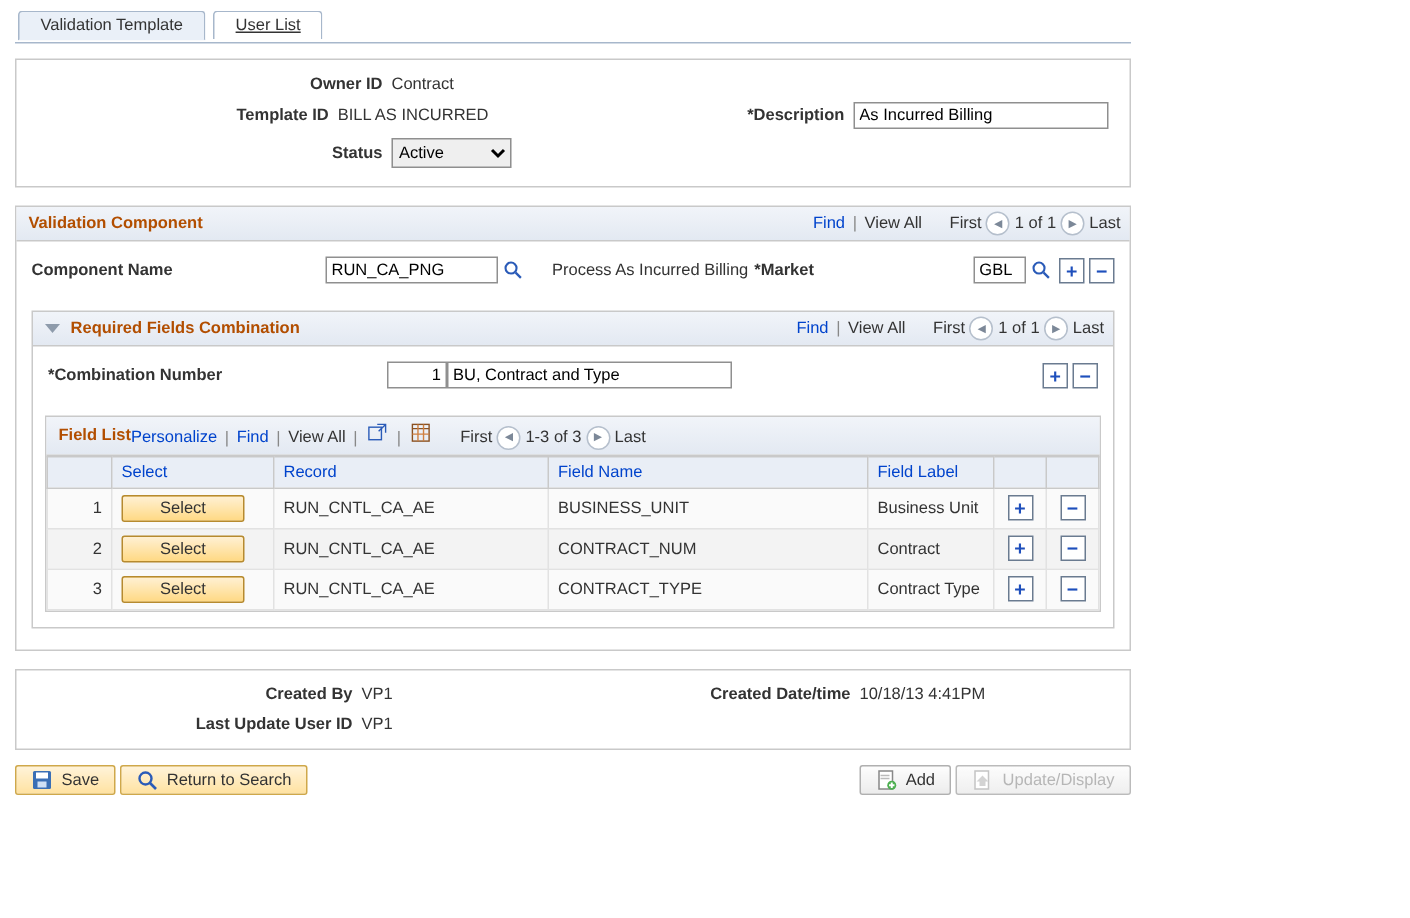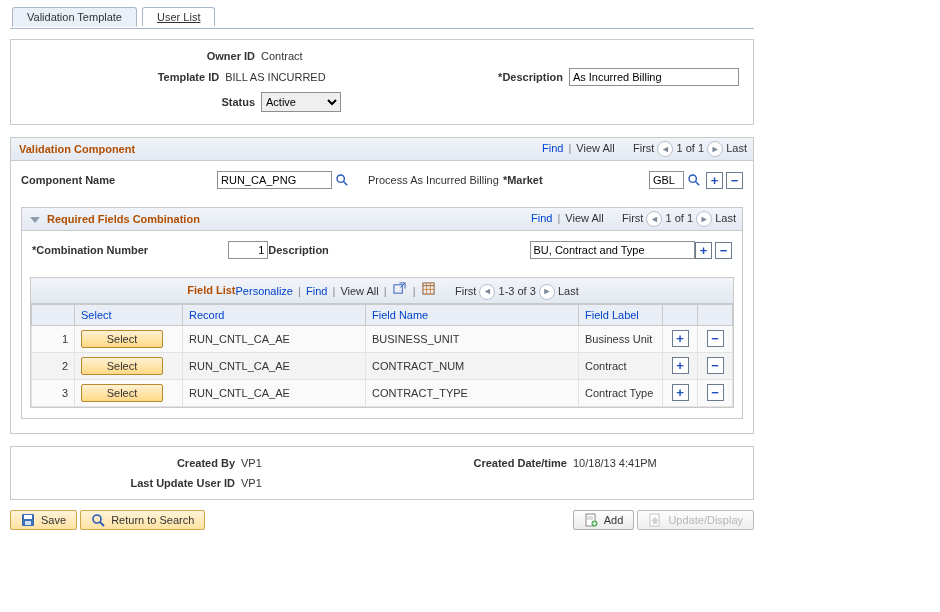--- a/index.html
+++ b/index.html
@@ -35,21 +35,21 @@
   .lookup{display:inline-flex;align-items:center;justify-content:center;width:16px;height:16px;cursor:pointer;margin-left:2px}
   .lookup svg{width:14px;height:14px}
 
   
   .inner{border:1px solid #c9c9c9;margin:8px 10px 0 10px}
   .inner .scrollhdr{border-bottom:1px solid #c9c9c9}
   .tri{display:inline-block;width:0;height:0;border-left:5px solid transparent;border-right:5px solid transparent;border-top:6px solid #8e9bab;margin-right:4px;vertical-align:middle}
 
   
   .gridwrap{margin:8px 8px 0 8px;border:1px solid #c9c9c9}
-  .gridtitle{background:linear-gradient(#f1f4f9,#e3e9f2);border-bottom:1px solid #c9c9c9;padding:3px 6px 3px 8px;display:flex;align-items:center;justify-content:center}
+  .gridtitle{background:linear-gradient(#f1f4f9,#e3e9f2);border-bottom:1px solid #c9c9c9;padding:3px 6px 3px 8px;display:flex;align-items:center;justify-content:flex-start}
   .gridtitle .t{color:#b24e00;font-weight:bold}
   table.grid{border-collapse:collapse;width:100%}
   table.grid th{background:#e9eef6;border:1px solid #c9c9c9;text-align:left;padding:4px 6px;font-weight:normal}
   table.grid th a{color:#0043cc;font-weight:normal}
   table.grid td{border:1px solid #e2e2e2;padding:4px 6px;background:#fafafa}
   table.grid tr:nth-child(even) td{background:#f3f3f3}
   td.rnum{text-align:right;width:30px}
   td.btncell{width:90px}
   td.iconcell{width:22px;text-align:center}
   .selbtn{display:inline-block;width:80px;text-align:center;padding:2px 0;border:1px solid #b68a2f;border-radius:2px;background:linear-gradient(#fff0d3,#ffd984);cursor:pointer}
@@ -159,21 +159,20 @@
           <span class="navbtn">◄</span>
           <span>1 of 1</span>
           <span class="navbtn">►</span>
           <span>Last</span>
         </span>
       </div>
       <div class="scrollbody">
         <div class="row">
           <div class="flabel" style="width:220px">*Combination Number</div>
           <input class="text sm" value="1" style="">
-          <div class="flabel" style="width:295px">Description</div>
           <input class="text" style="width: 190px;" value="BU, Contract and Type">
           <span class="addremove" style="margin-left:auto">
             <span class="sqbtn">+</span>
             <span class="sqbtn">−</span>
           </span>
         </div>
       </div>
 
       <div class="gridwrap" style="margin-bottom:10px">
         <div class="gridtitle">

